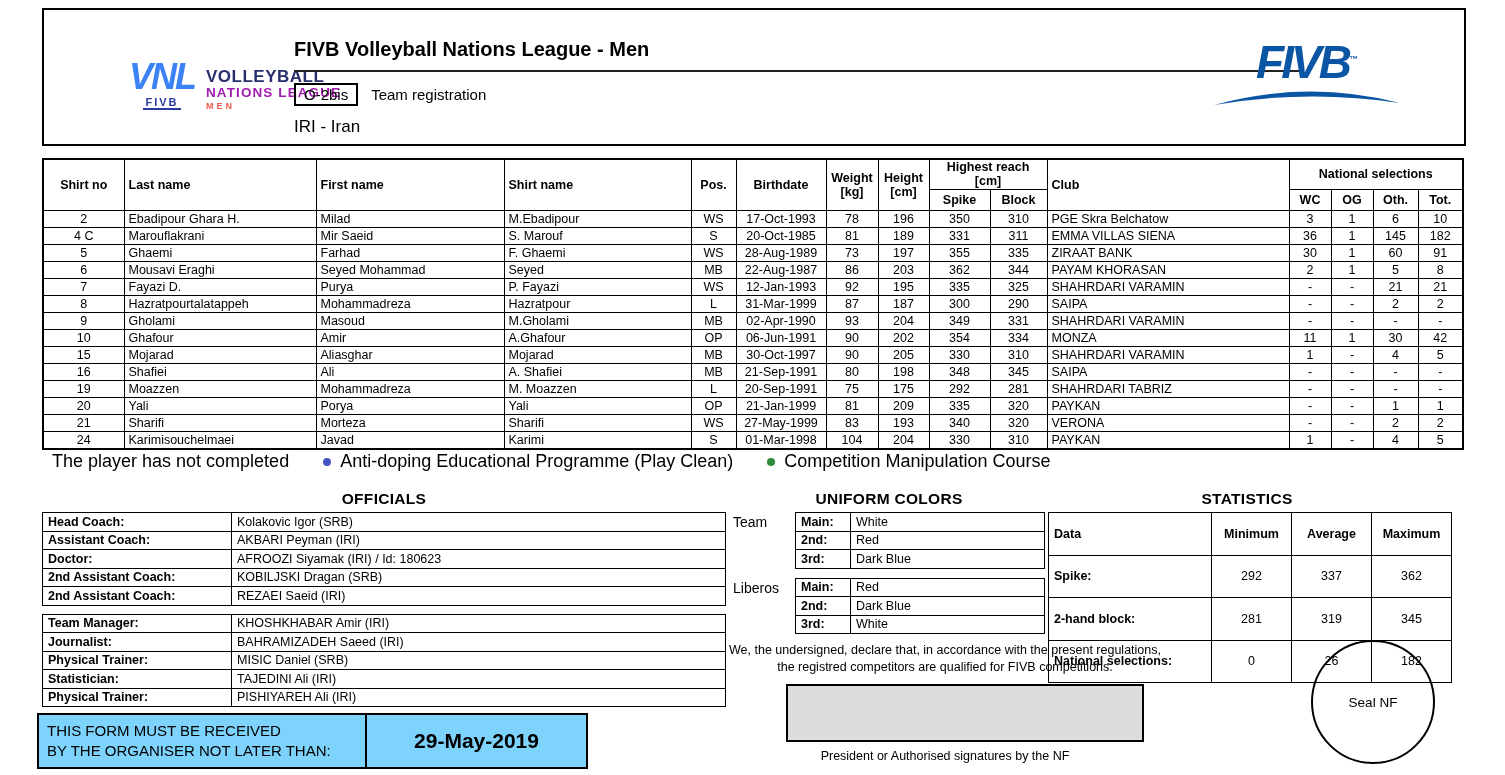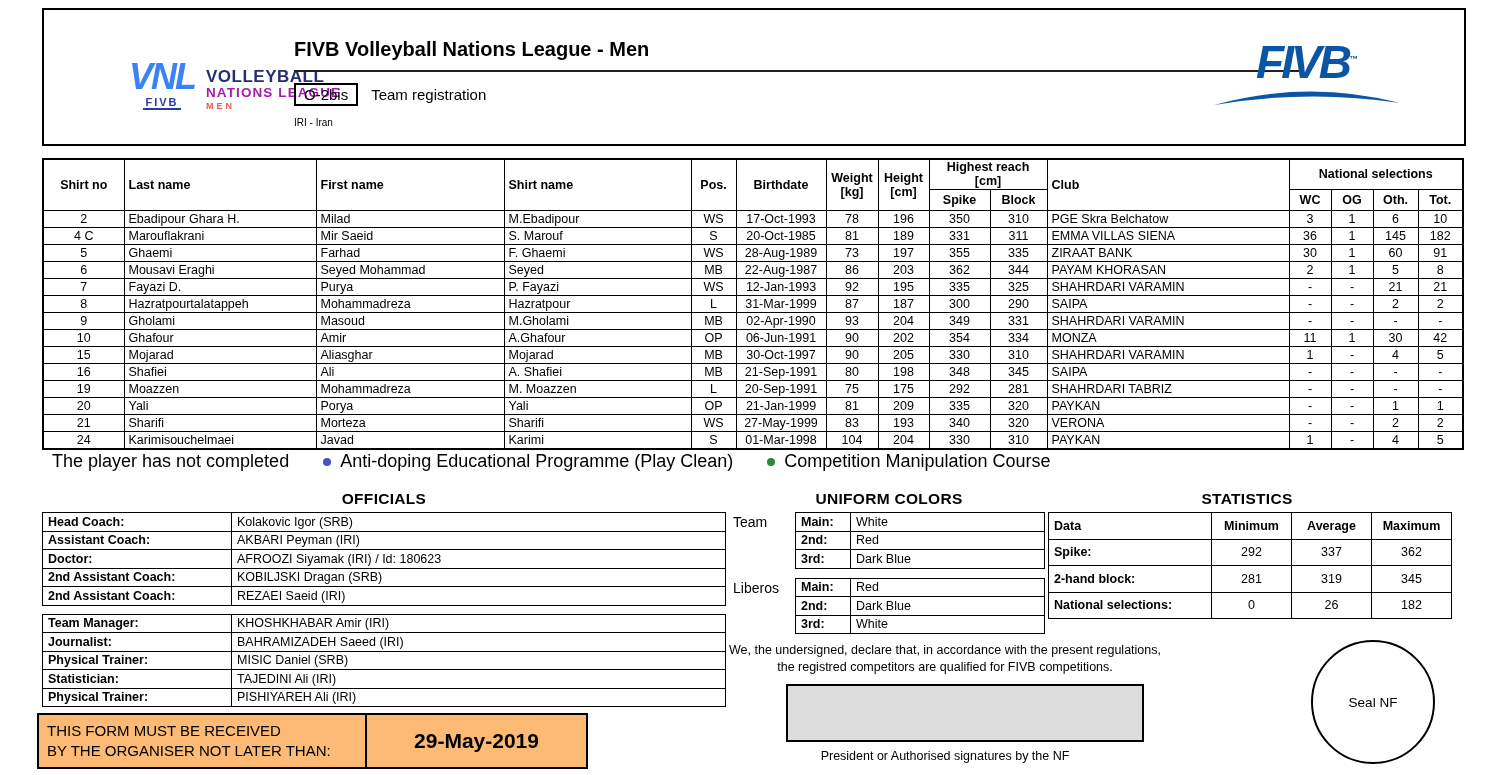--- a/index.html
+++ b/index.html
@@ -15,21 +15,21 @@
   .vnl-letters{font-size:36px;font-weight:bold;font-style:italic;color:#3b82f6;letter-spacing:-2px;line-height:30px;}
   .vnl-fivb{font-size:11px;font-weight:bold;color:#2b3a9f;letter-spacing:2px;border-bottom:2px solid #2b3a9f;display:inline-block;padding:0 2px;}
   .vnl-text{left:162px;top:58px;line-height:1.05;}
   .vnl-t1{font-size:17px;font-weight:bold;color:#262e6e;letter-spacing:.5px;}
   .vnl-t2{font-size:13.5px;font-weight:bold;color:#a21caf;letter-spacing:1.1px;}
   .vnl-t3{font-size:9px;font-weight:bold;color:#f0594e;letter-spacing:3px;margin-top:2px;}
   .doc-title{left:250px;top:28px;font-size:20px;font-weight:bold;}
   .title-rule{left:250px;top:60px;width:1005px;border-top:2px solid #222;height:0;}
   .form-row{left:250px;top:73px;display:flex;align-items:center;font-size:15px;}
   .form-code{border:2px solid #000;padding:1px 8px;margin-right:13px;}
-  .team-line{left:250px;top:107px;font-size:10px;}
+  .team-line{left:250px;top:107px;font-size:17px;}
   .fivb-logo{right:62px;top:28px;width:190px;text-align:center;}
   .fivb-word{font-size:46px;font-weight:bold;font-style:italic;color:#0a56a4;letter-spacing:-3px;line-height:42px;}
   .fivb-tm{font-size:9px;font-style:normal;vertical-align:super;letter-spacing:0;}
 
   
   .players-wrap{left:42px;top:158px;}
   #players-table{border-collapse:collapse;table-layout:fixed;width:1420px;border:2px solid #000;font-size:12.5px;}
   #players-table th,#players-table td{border:1.5px solid #000;padding:0 4px;height:16px;line-height:1.15;overflow:hidden;white-space:nowrap;}
   #players-table th{font-weight:bold;text-align:center;white-space:normal;height:20px;}
   #players-table th.lft{text-align:left;}
@@ -58,37 +58,37 @@
   .uc-row{display:flex;margin-bottom:9px;}
   .uc-label{width:62px;font-size:14px;padding-top:2px;}
   .uc-table{border-collapse:collapse;width:250px;font-size:12.5px;table-layout:fixed;}
   .uc-table td{border:1.5px solid #000;height:17.5px;padding:0 5px;white-space:nowrap;margin-top:28px;}
   .uc-table td:first-child{font-weight:bold;width:44px;}
 
   
   .stats{left:1048px;top:470px;width:398px;}
   .stats .section-title{margin-bottom:4px;}
   #stats-table{border-collapse:collapse;width:100%;font-size:12.5px;table-layout:fixed;}
-  #stats-table th,#stats-table td{border:1.5px solid #000;height:17.5px;padding:4px 5px;white-space:nowrap;}
+  #stats-table th,#stats-table td{border:1.5px solid #000;height:17.5px;padding:12px 5px;white-space:nowrap;}
   #stats-table th{font-weight:bold;text-align:center;}
   #stats-table th:first-child{text-align:left;width:152px;}
   #stats-table td{text-align:center;}
   #stats-table td:first-child{font-weight:bold;text-align:left;}
 
   
   .declaration{left:706px;top:642px;width:478px;text-align:center;font-size:12.5px;line-height:1.35;}
   .signature-box{left:786px;top:684px;width:354px;height:54px;background:#ddd;border:2px solid #000;}
   .signature-caption{left:706px;top:749px;width:478px;text-align:center;font-size:12.5px;}
 
   
   .seal-circle{left:1311px;top:640px;width:120px;height:120px;border:2px solid #000;border-radius:50%;
     display:flex;align-items:center;justify-content:center;font-size:13.5px;}
 
   
-  .deadline-box{left:37px;top:713px;width:547px;height:52px;border:2px solid #000;background:#fdba74;display:flex;}
+  .deadline-box{left:37px;top:713px;width:547px;height:52px;border:2px solid #000;background:#7dd3fc;display:flex;}
   .deadline-text{flex:1;padding:6px 0 0 8px;font-size:15px;line-height:1.3;}
   .deadline-date{width:219px;border-left:2px solid #000;display:flex;align-items:center;justify-content:center;
     font-size:21px;font-weight:bold;}
 </style>
 </head>
 <body>
 
 <div class="abs header-box">
   <div class="abs vnl-mark">
     <div class="vnl-letters">VNL</div>

